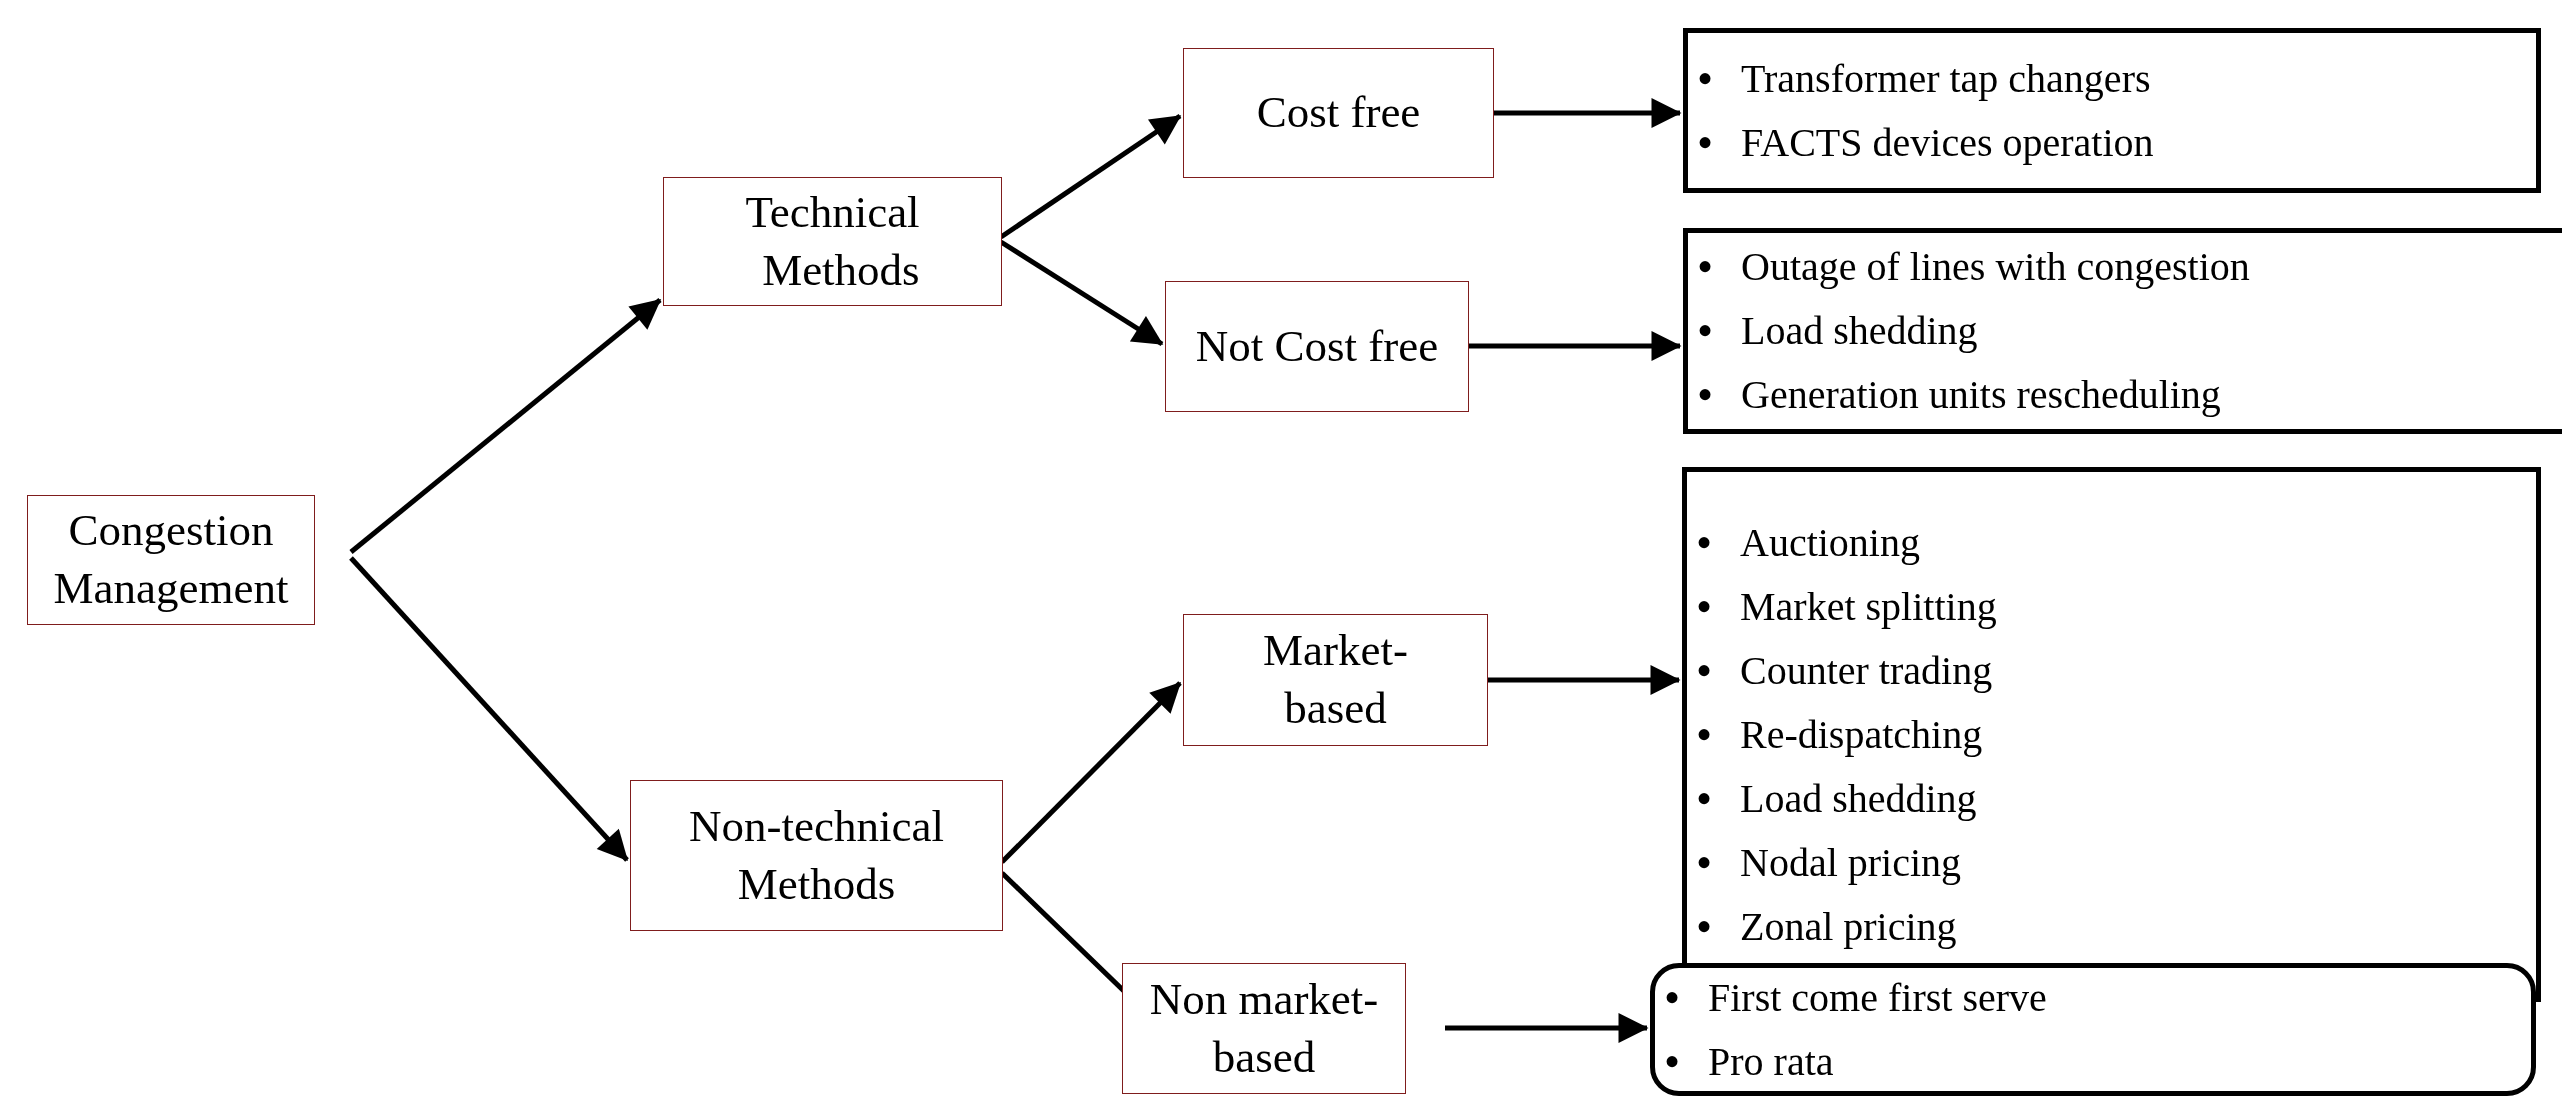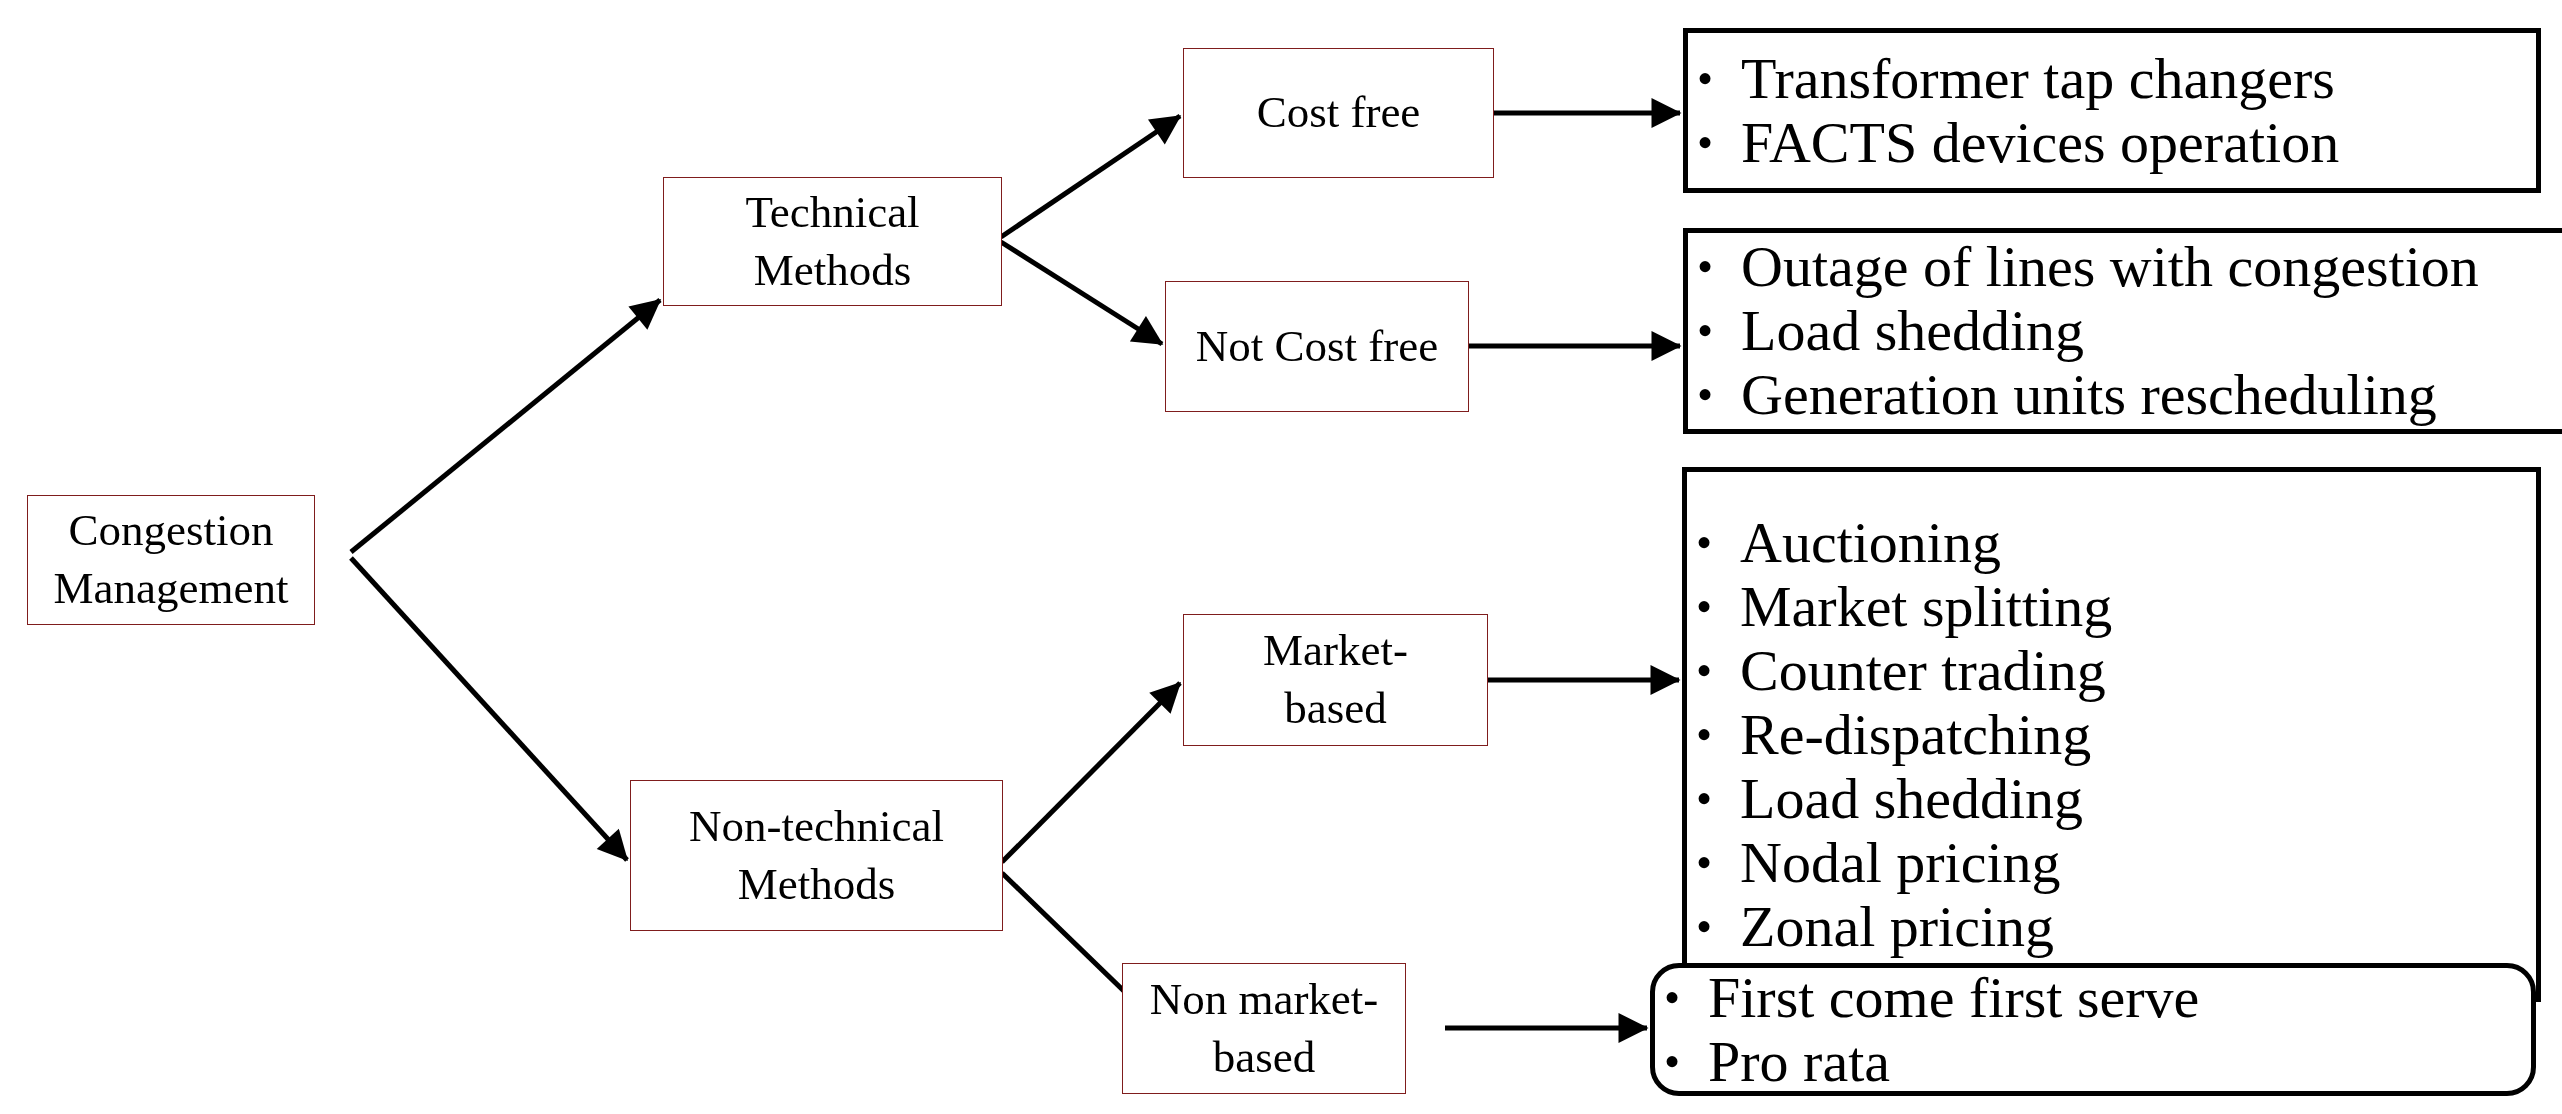--- a/index.html
+++ b/index.html
@@ -40,21 +40,21 @@
   }
   .listbox ul {
     list-style: none;
     margin: 0;
     padding: 0;
   }
   .listbox li {
     display: flex;
     align-items: center;
     height: 64px;
-    font-size: 58px;
+    font-size: 40px;
     line-height: 1;
   }
   .bullet {
     flex: none;
     width: 44px;
     margin-left: 9px;
     display: inline-flex;
     align-items: center;
   }
   .bullet::before {
@@ -83,21 +83,21 @@
       <line x1="1493" y1="113" x2="1680" y2="113" marker-end="url(#arrow)"></line>
       <line x1="1468" y1="346" x2="1680" y2="346" marker-end="url(#arrow)"></line>
       <line x1="1487" y1="680" x2="1679" y2="680" marker-end="url(#arrow)"></line>
       <line x1="1445" y1="1028" x2="1647" y2="1028" marker-end="url(#arrow)"></line>
     </g>
   </svg>
 
   <div class="node" style="left:27px; top:495px; width:288px; height:130px;">Congestion
 Management</div>
 
-  <div class="node" style="left:663px; top:177px; width:339px; height:129px;">Technical
+  <div class="node" style="left:663px; top:177px; width:339px; height:129px;text-align:right;">Technical
 Methods</div>
 
   <div class="node" style="left:630px; top:780px; width:373px; height:151px;">Non-technical
 Methods</div>
 
   <div class="node" style="left:1183px; top:48px; width:311px; height:130px;">Cost free</div>
 
   <div class="node" style="left:1165px; top:281px; width:304px; height:131px;">Not Cost free</div>
 
   <div class="node" style="left:1183px; top:614px; width:305px; height:132px;">Market-

